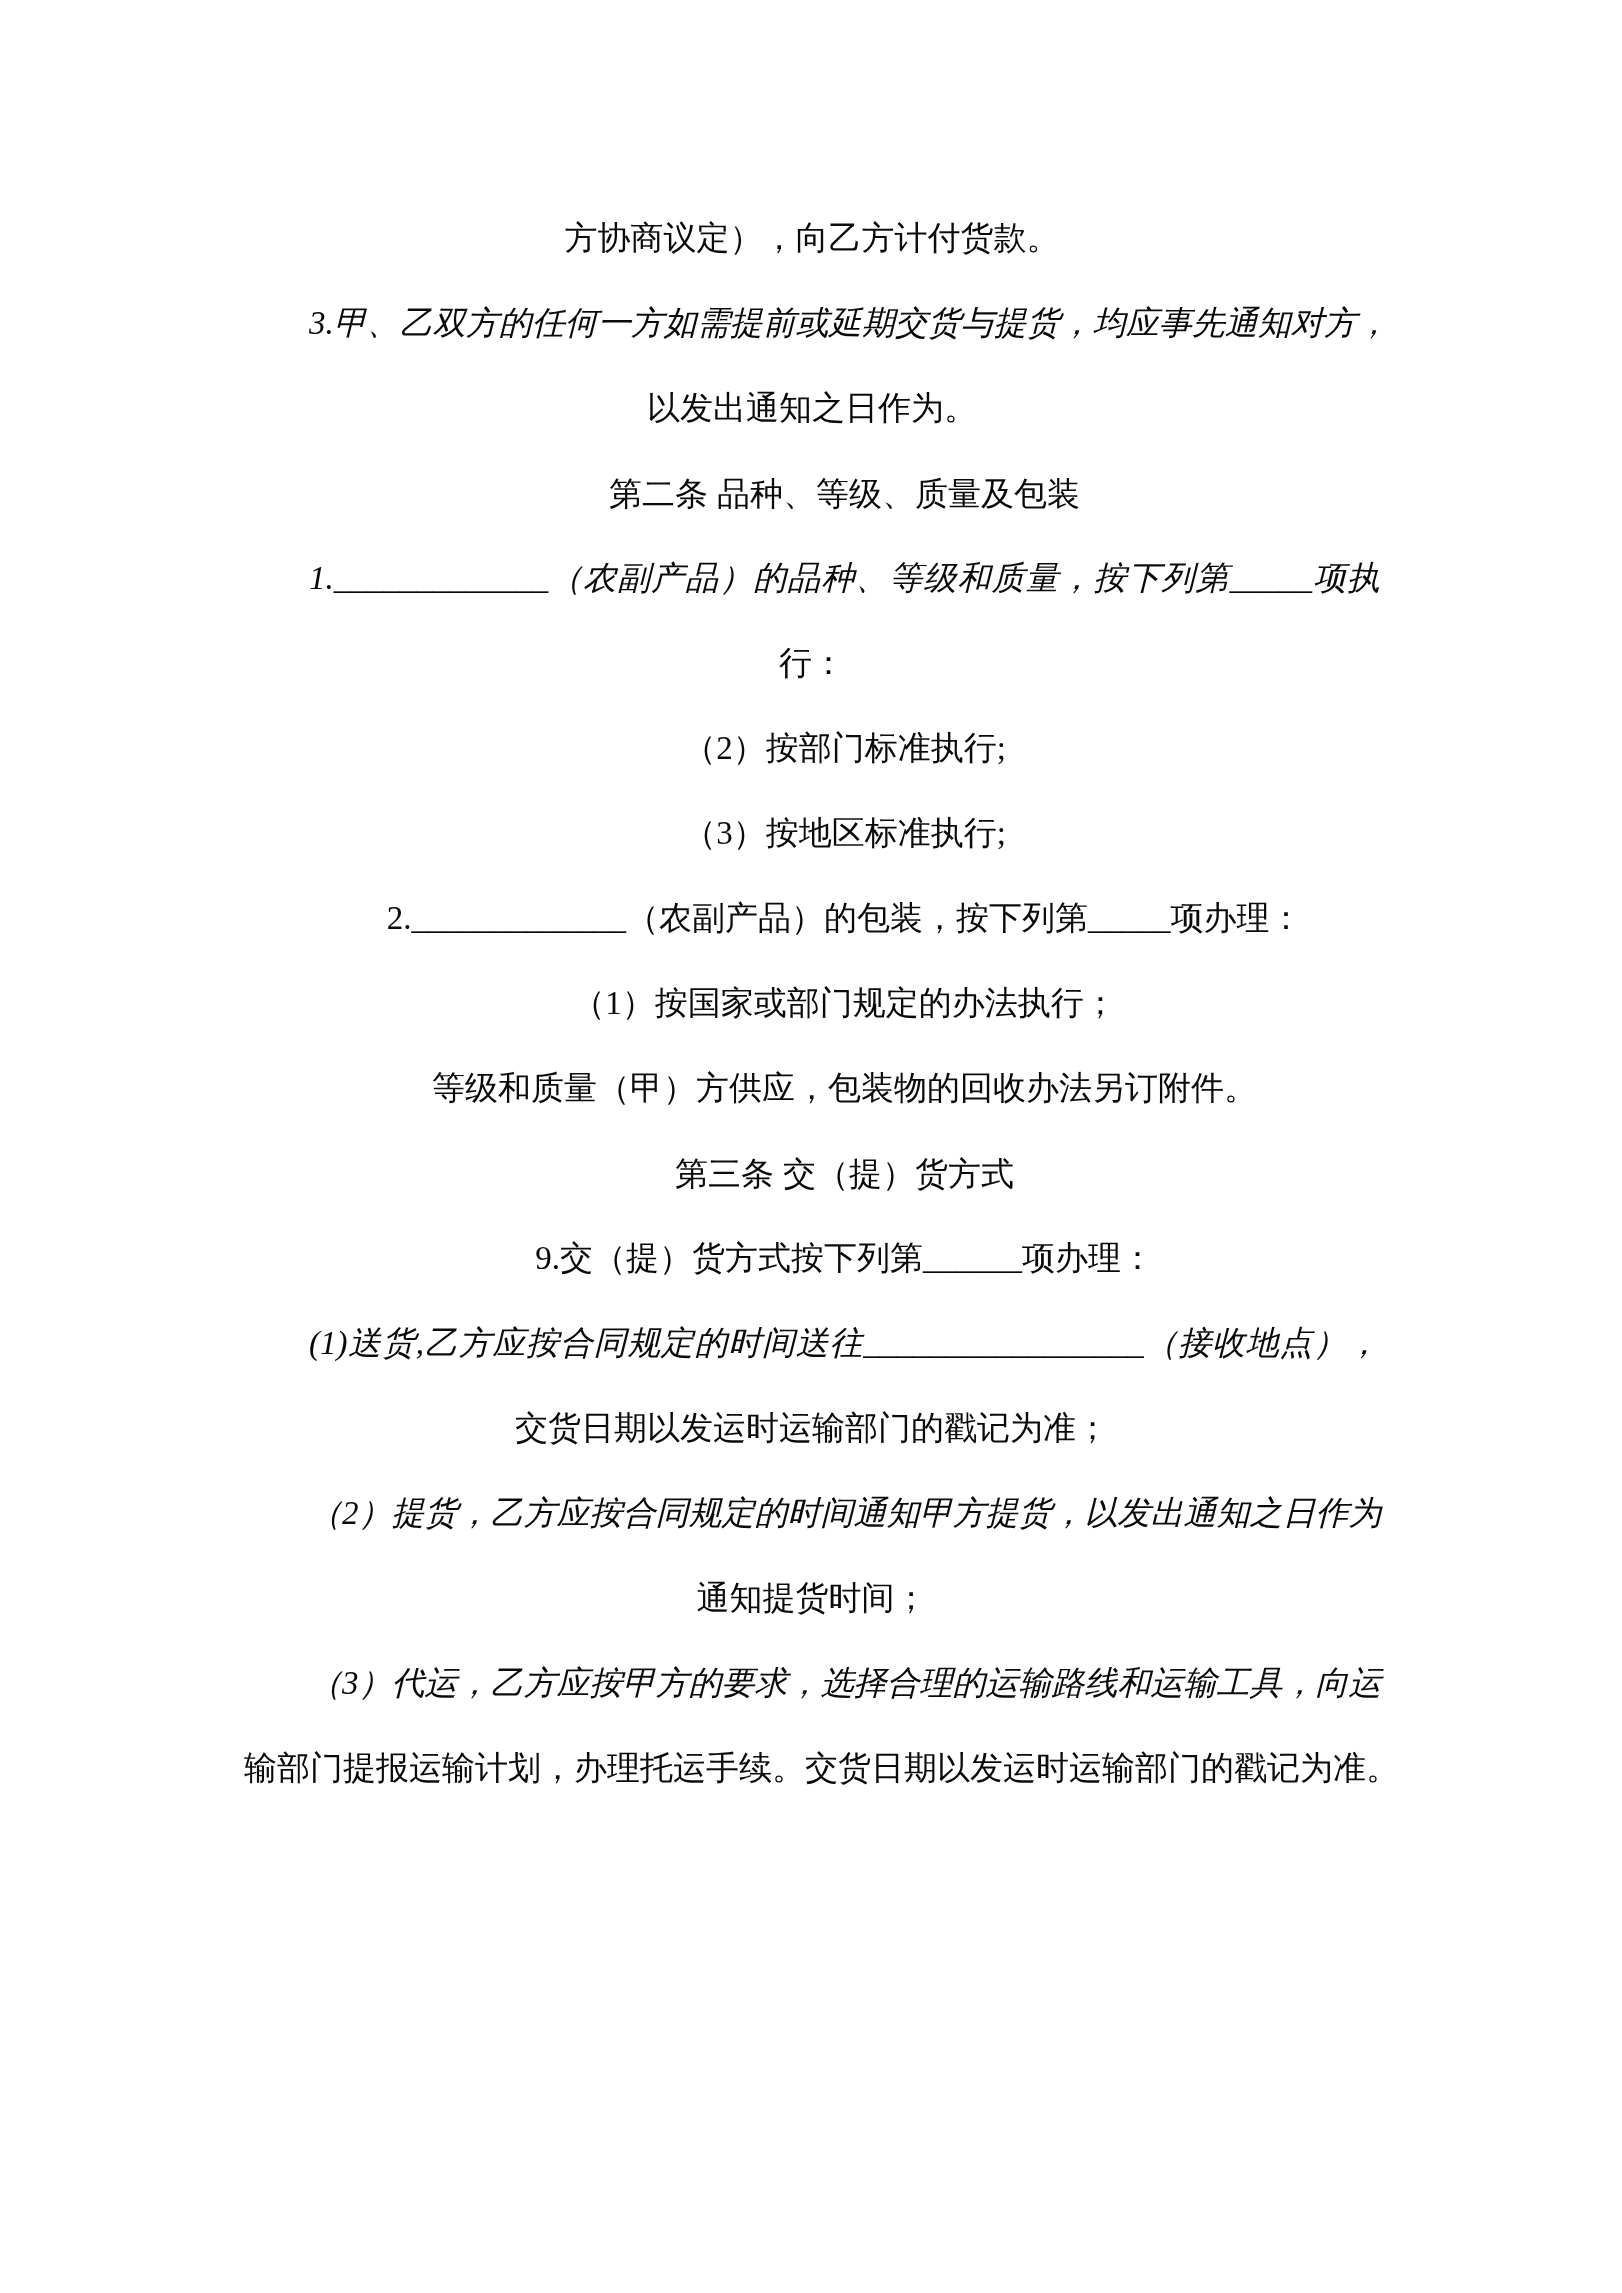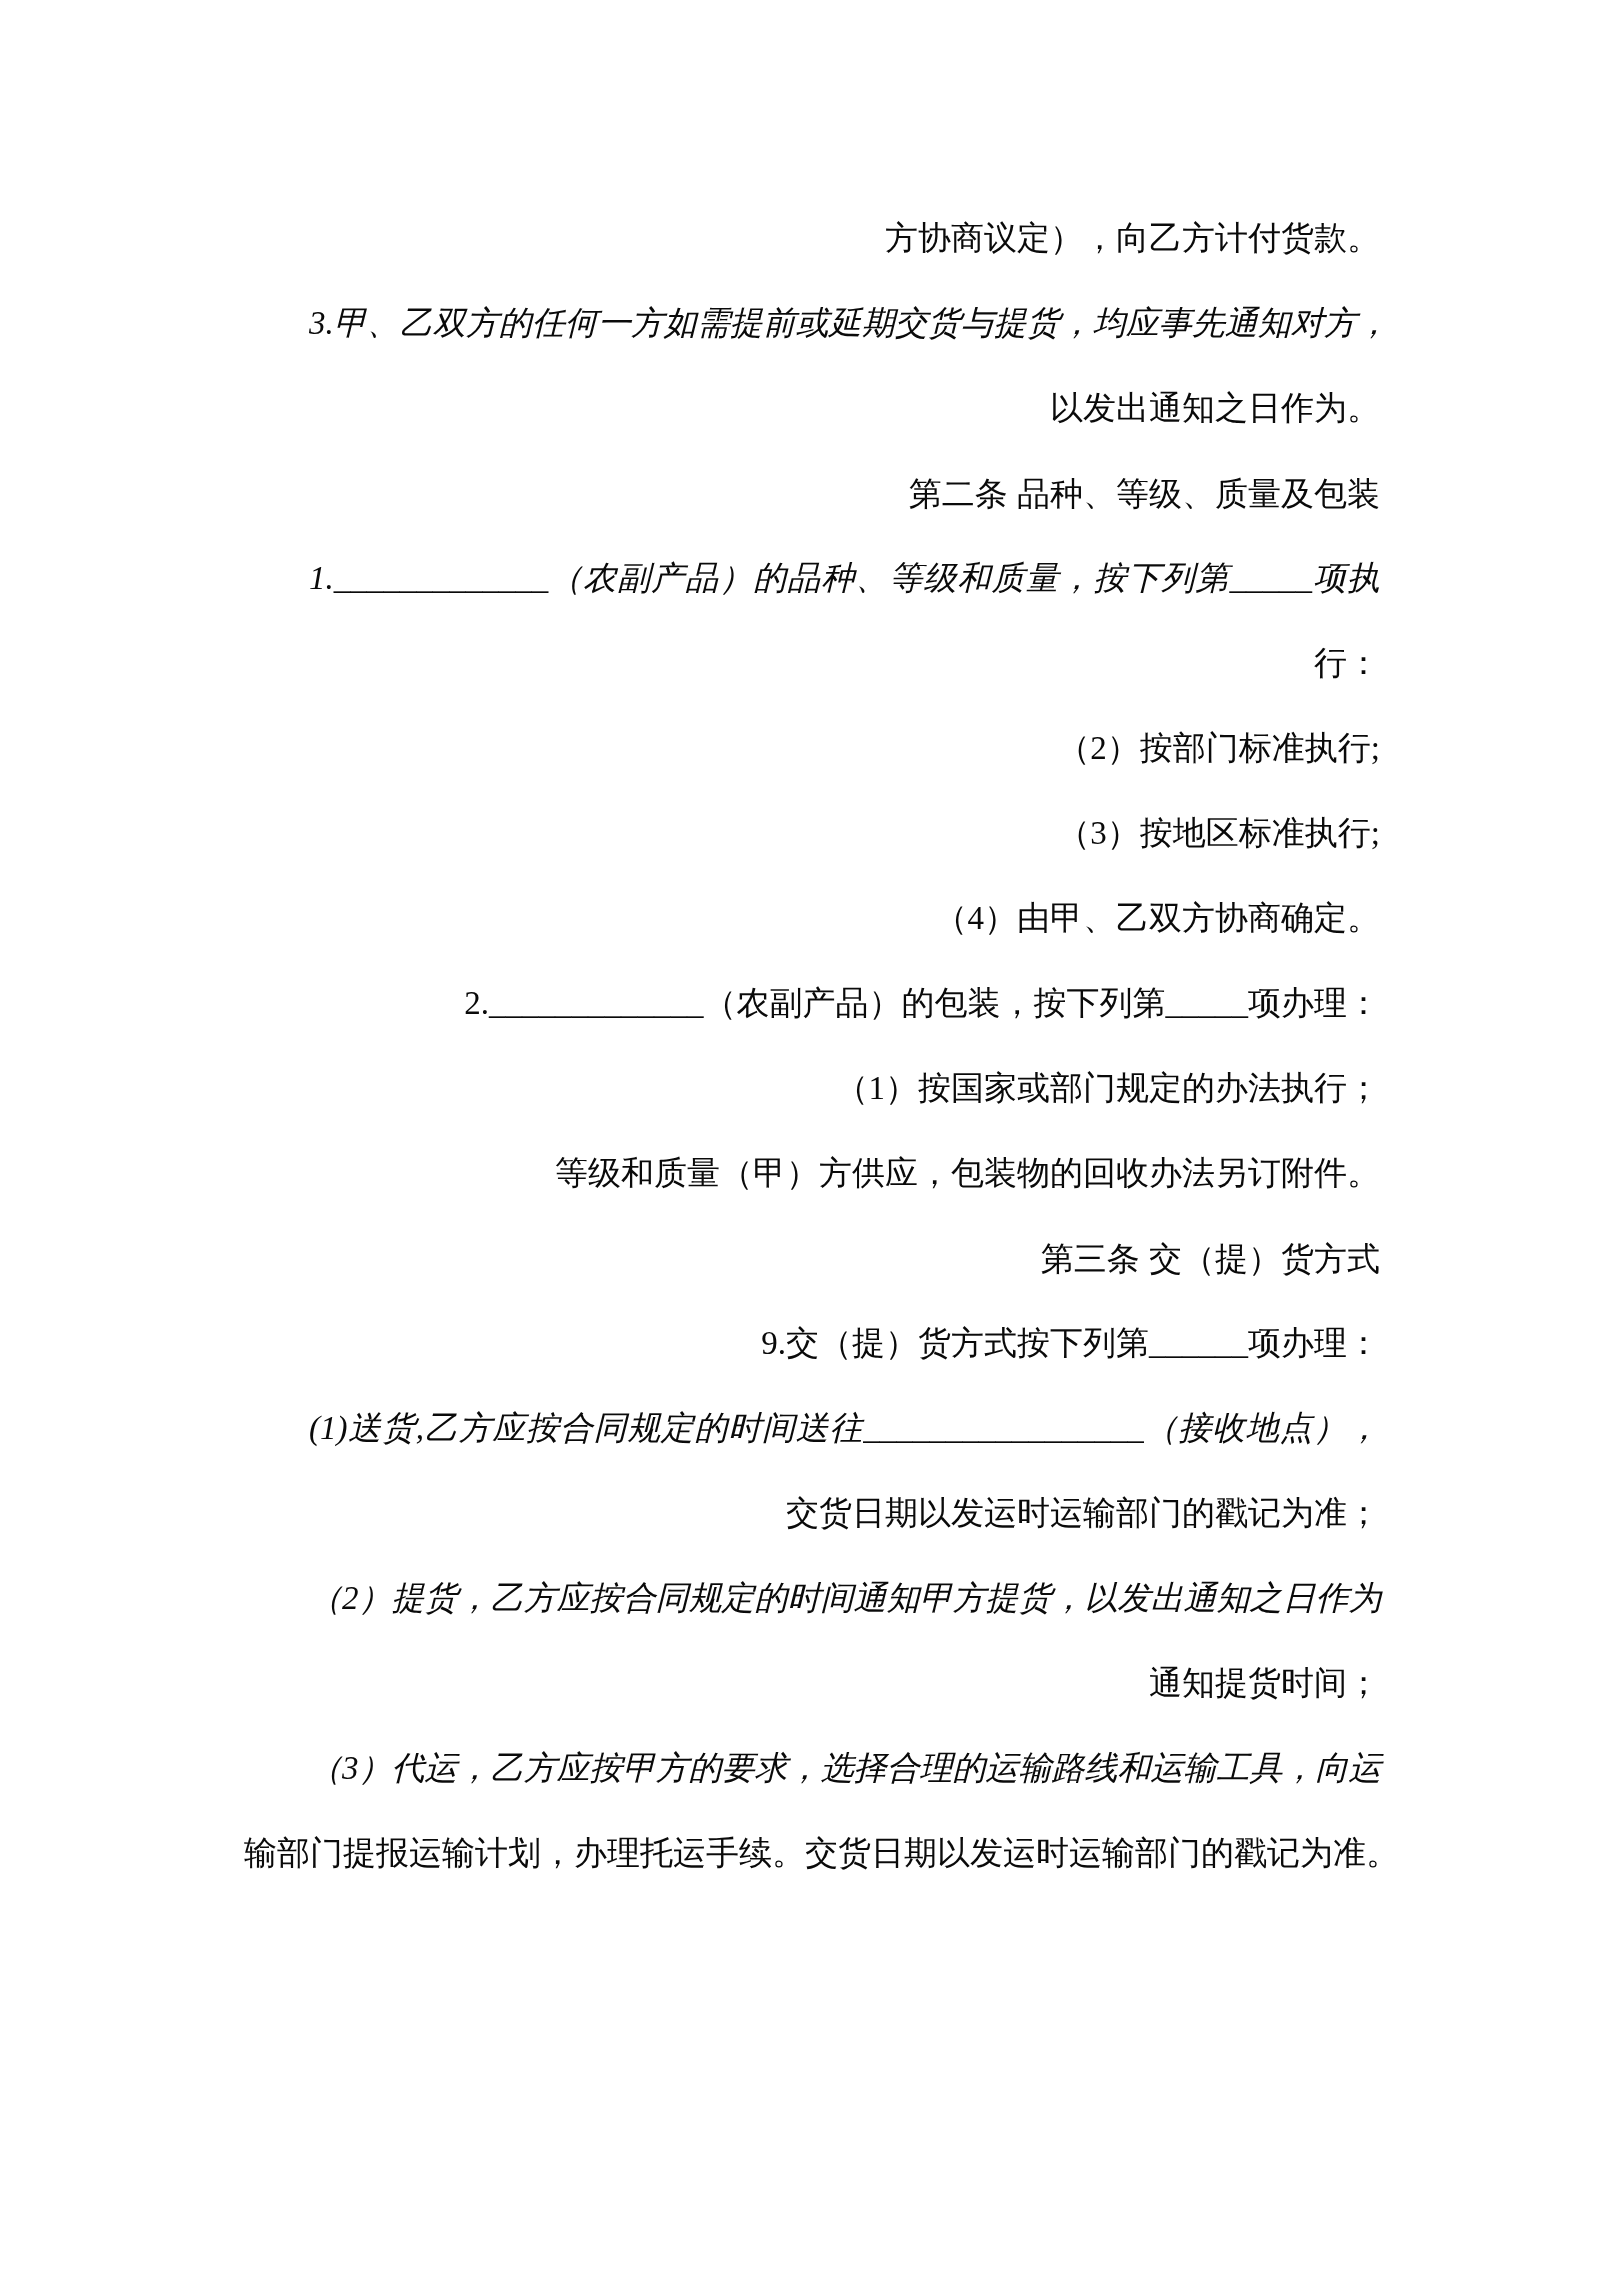--- a/index.html
+++ b/index.html
@@ -12,21 +12,21 @@
     padding: 196px 243px 0 244px;
     color: #0a0a0a;
     font-family: "Liberation Serif", "DejaVu Serif", serif;
     font-size: 33px;
     line-height: 85px;
     overflow: hidden;
   }
   .line {
     white-space: nowrap;
     height: 85px;
-    text-align: right;
+    text-align: center;
   }
   
   .ind { text-indent: 65px; }
   
   .cont { text-indent: 0; }
   
   .full {
     text-align: justify;
     text-align-last: justify;
     font-style: italic;
@@ -42,21 +42,20 @@
 
 <div class="page">
   <div class="line cont">方协商议定），向乙方计付货款。</div>
   <div class="line ind full">3.甲、乙双方的任何一方如需提前或延期交货与提货，均应事先通知对方，</div>
   <div class="line cont">以发出通知之日作为。</div>
   <div class="line ind heading">第二条 品种、等级、质量及包装</div>
   <div class="line ind full">1._____________（农副产品）的品种、等级和质量，按下列第_____项执</div>
   <div class="line cont">行：</div>
   <div class="line ind">（2）按部门标准执行;</div>
   <div class="line ind">（3）按地区标准执行;</div>
-  <div class="line ind">（4）由甲、乙双方协商确定。</div>
   <div class="line ind">2._____________（农副产品）的包装，按下列第_____项办理：</div>
   <div class="line ind">（1）按国家或部门规定的办法执行；</div>
   <div class="line ind">等级和质量（甲）方供应，包装物的回收办法另订附件。</div>
   <div class="line ind heading">第三条 交（提）货方式</div>
   <div class="line ind">9.交（提）货方式按下列第______项办理：</div>
   <div class="line ind full">(1)送货,乙方应按合同规定的时间送往_________________（接收地点），</div>
   <div class="line cont">交货日期以发运时运输部门的戳记为准；</div>
   <div class="line ind full">（2）提货，乙方应按合同规定的时间通知甲方提货，以发出通知之日作为</div>
   <div class="line cont">通知提货时间；</div>
   <div class="line ind full">（3）代运，乙方应按甲方的要求，选择合理的运输路线和运输工具，向运</div>

